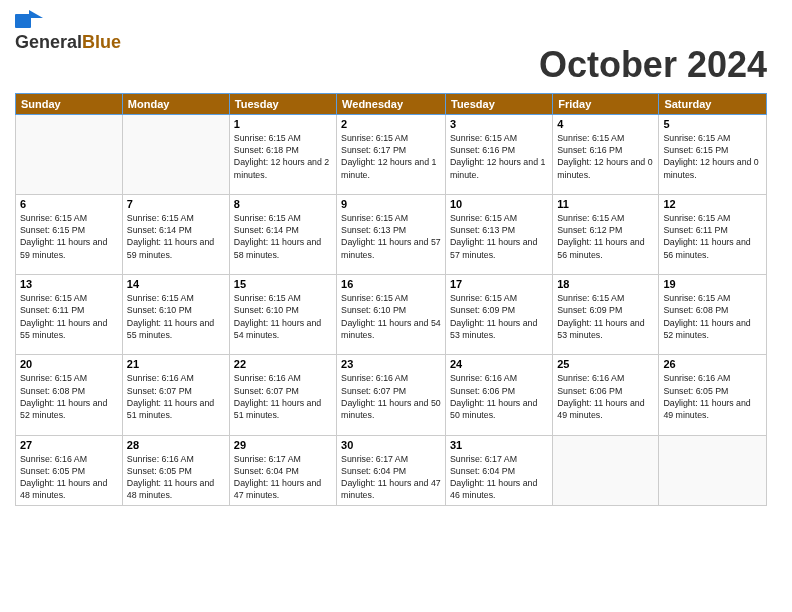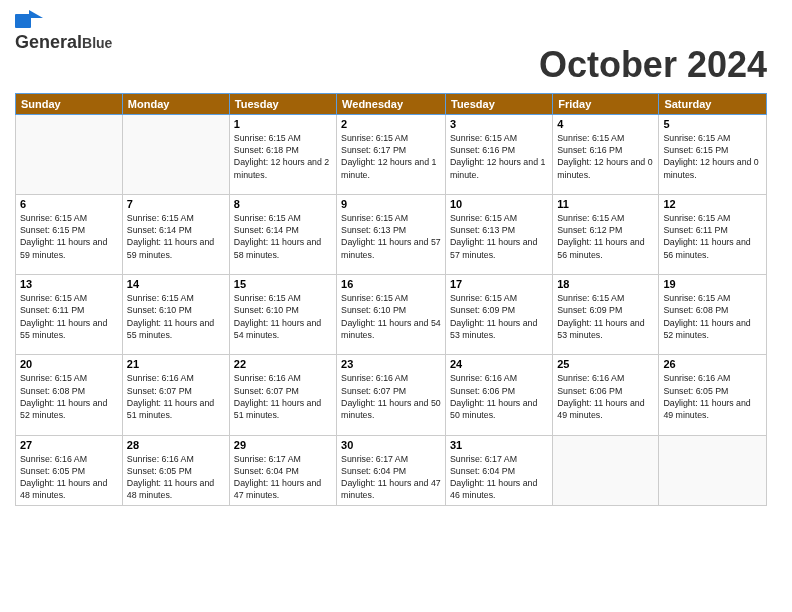--- a/index.html
+++ b/index.html
@@ -95,21 +95,21 @@
   <div class="header">
     <div class="logo">
       <div class="logo-row">
         <svg width="28" height="22" viewBox="0 0 28 22">
           <rect x="0" y="4" width="16" height="14" fill="#1a73d4" rx="1"></rect>
           <polygon points="14,0 28,8 14,8" fill="#1a73d4"></polygon>
         </svg>
       </div>
       <div style="display:flex; align-items:baseline; gap:0;">
         <span style="font-size:18px; font-weight:bold; color:#333;">General</span>
-          <span style="font-size:14px; font-weight:bold; color:#404040;">Blue</span>
+          <span style="font-size:18px; font-weight:bold; color:#a16207;">Blue</span>
       </div>
     </div>
     <div class="title-block">
       <div class="month-title">October 2024</div>
     </div>
   </div>
 
   <table class="calendar">
     <thead>
       <tr>

